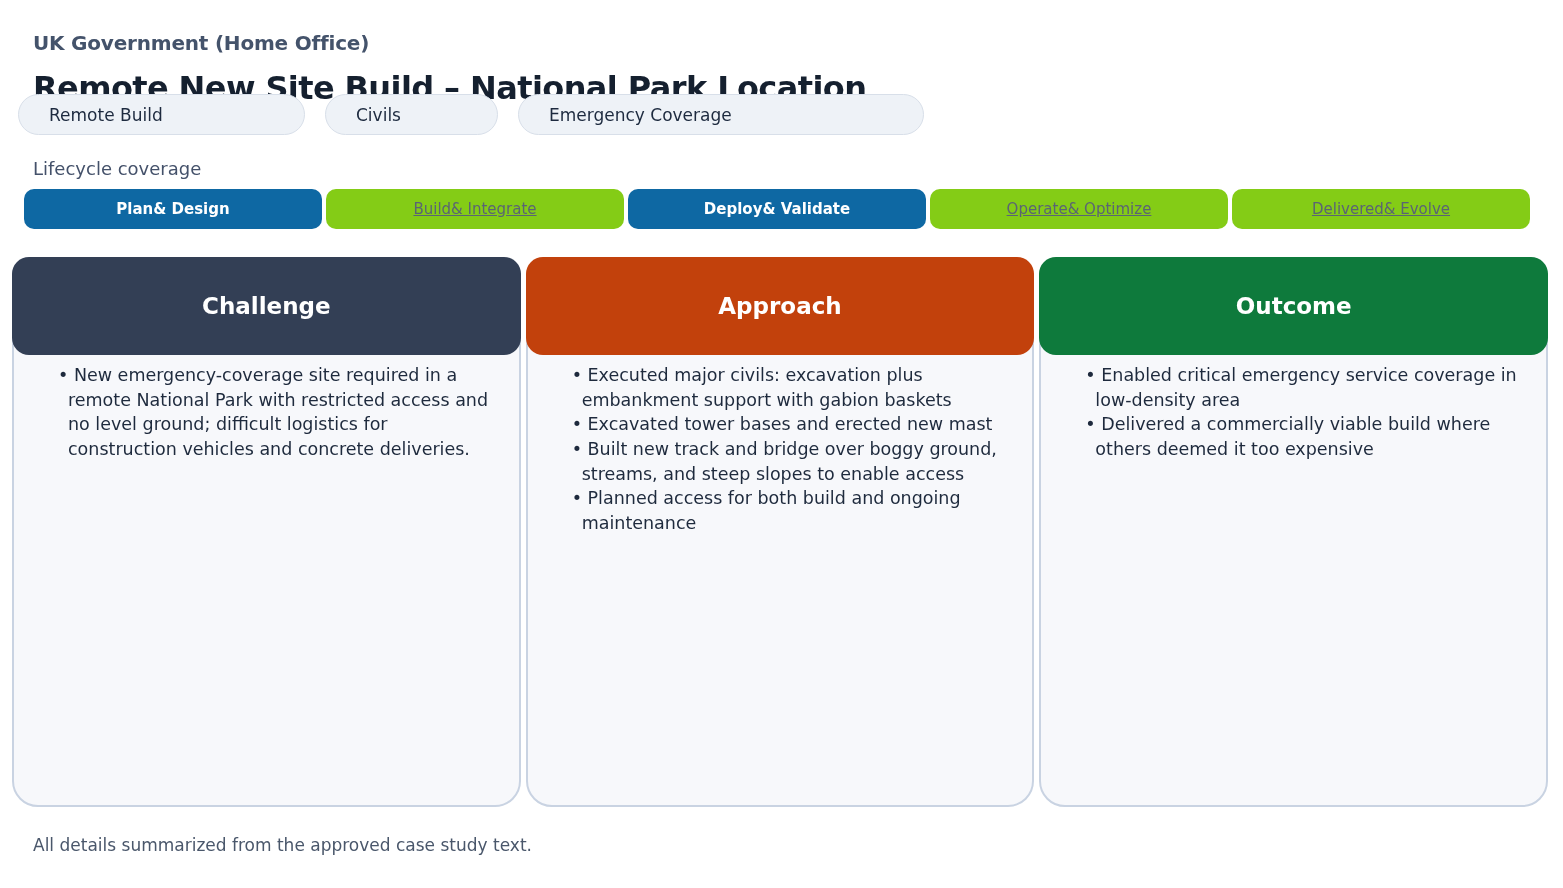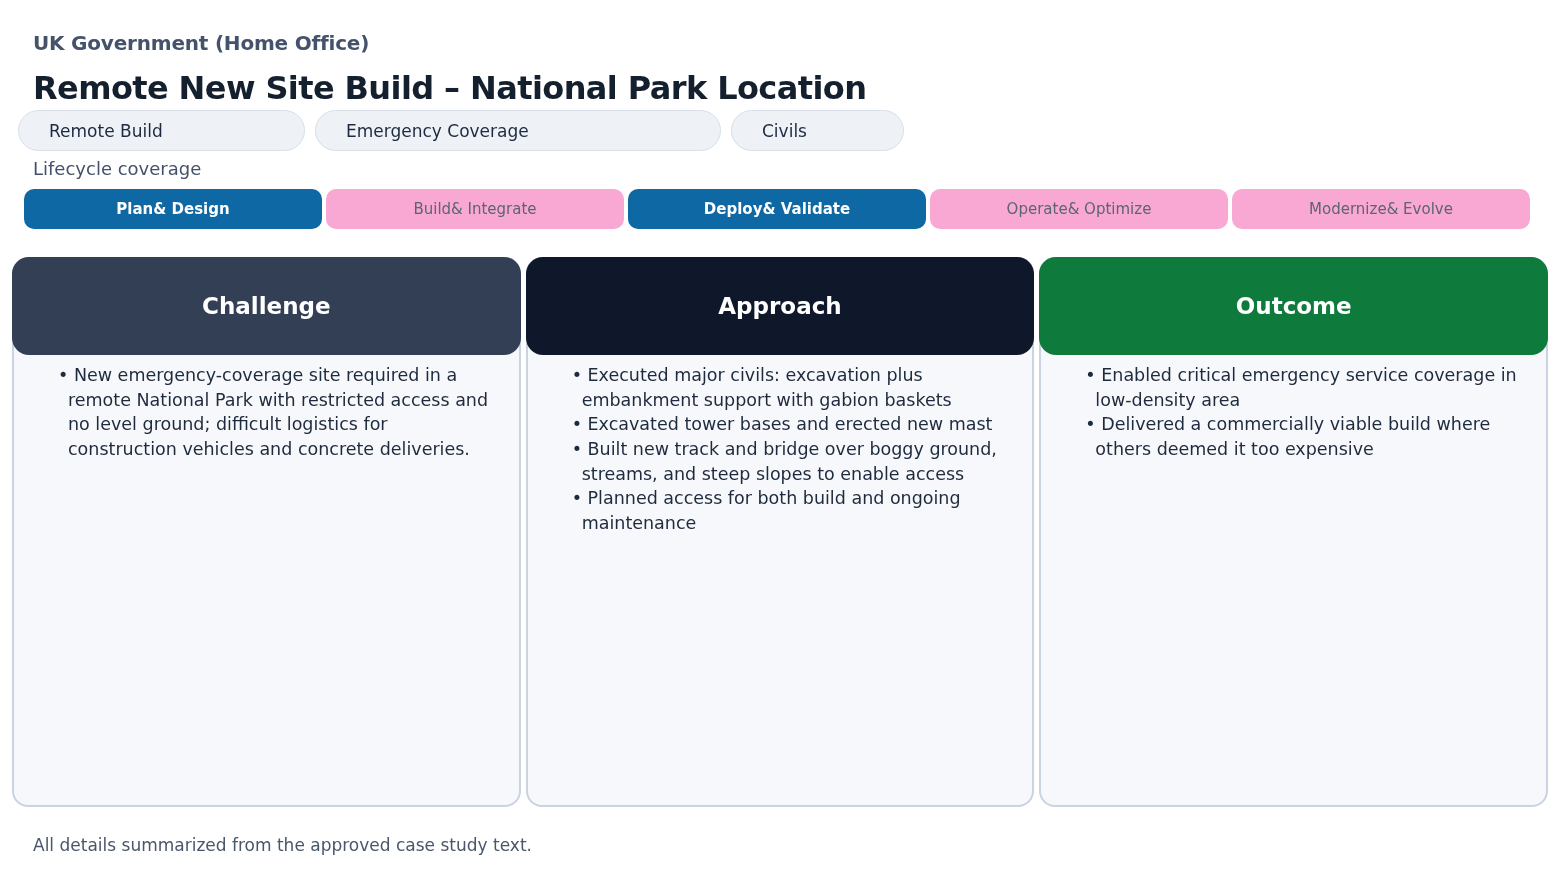--- a/index.html
+++ b/index.html
@@ -9,50 +9,50 @@
     font-family:"DejaVu Sans","Liberation Sans",sans-serif; color:#1e2a3d; overflow:hidden;
   }
   .eyebrow {
     position:absolute; left:33px; top:31px;
     font-size:20px; font-weight:bold; color:#44536b; letter-spacing:-0.2px;
   }
   .title {
     position:absolute; left:33px; top:63px;
     font-size:32px; font-weight:bold; color:#15202f; letter-spacing:-0.6px;margin-top:6px;
   }
-  .pills { position:absolute; left:18px; top:110px; display:flex; gap:10px; }
+  .pills { position:absolute; left:18px; top:94px; display:flex; gap:20px; }
   .pill {
     height:41px; border-radius:21px; background:#eef2f7; border:1.5px solid #d8dfe9;
     display:flex; align-items:center; padding-left:30px;
     font-size:17px; color:#1d2a3f;
   }
   .pill-1 { width:287px; }
   .pill-2 { width:173px; }
   .pill-3 { width:406px; }
   .lifecycle-label { position:absolute; left:33px; top:158px; font-size:18px; color:#44516a; }
   .lifecycle { position:absolute; left:24px; top:189px; width:1506px; display:flex; gap:4px; }
   .seg {
     flex:1; height:40px; border-radius:10px;
     display:flex; flex-direction:row; align-items:center; justify-content:center;
     font-size:15px; line-height:1.22; text-align:center;
   }
   .seg.active   { background:#0e68a3; color:#ffffff; font-weight:bold; }
-  .seg.inactive { background:#f9a8d4; color:#5a6474; }
+  .seg.inactive { background:#84cc16; color:#5a6474;text-decoration:underline; }
   .cards { position:absolute; left:12px; top:257px; width:1536px; display:flex; gap:5px; }
   .card {
     flex:1; height:550px; background:#f7f8fb;
-    border:2px solid #c9d3e2; border-radius:16px;
+    border:2px solid #c9d3e2; border-radius:26px;
   }
   .card-header {
     height:98px; margin:-2px -2px 0 -2px; border-radius:17px;
     display:flex; align-items:center; justify-content:center;
     color:#ffffff; font-size:23px; font-weight:bold;
   }
   .hdr-challenge { background:#333f55; }
-  .hdr-approach  { background:#0f172a; }
+  .hdr-approach  { background:#c2410c; }
   .hdr-outcome   { background:#0e7a3c; }
   .card-body {
     margin-top:8px; padding:0 28px 0 44px;
     list-style:none; font-size:17.5px; line-height:1.41; color:#1e2a3d;
   }
   .card-body li { padding-left:10px; text-indent:-10px; }
   .card-body li::before { content:"• "; }
   .footnote { position:absolute; left:33px; top:835px; font-size:17px; color:#4a576b; }
 </style>
 </head>
@@ -60,25 +60,25 @@
 
 <div class="page">
 
   <div class="eyebrow">UK Government (Home Office)</div>
   <h1 class="title">Remote New Site Build – National Park Location</h1>
 
   <div class="pills">
     <div class="pill pill-1">
       <span>Remote Build</span>
     </div>
+    <div class="pill pill-2">
+      <span>Civils</span>
+    </div>
     <div class="pill pill-3">
       <span>Emergency Coverage</span>
-    </div>
-    <div class="pill pill-2">
-      <span>Civils</span>
     </div>
   </div>
 
   <div class="lifecycle-label">Lifecycle coverage</div>
 
   <div class="lifecycle">
     <div class="seg active">
       <span>Plan</span>
       <span>&amp; Design</span>
     </div>
@@ -88,21 +88,21 @@
     </div>
     <div class="seg active">
       <span>Deploy</span>
       <span>&amp; Validate</span>
     </div>
     <div class="seg inactive">
       <span>Operate</span>
       <span>&amp; Optimize</span>
     </div>
     <div class="seg inactive">
-      <span>Modernize</span>
+      <span>Delivered</span>
       <span>&amp; Evolve</span>
     </div>
   </div>
 
   <div class="cards">
 
     <section class="card">
       <header class="card-header hdr-challenge">
         <span>Challenge</span>
       </header>

